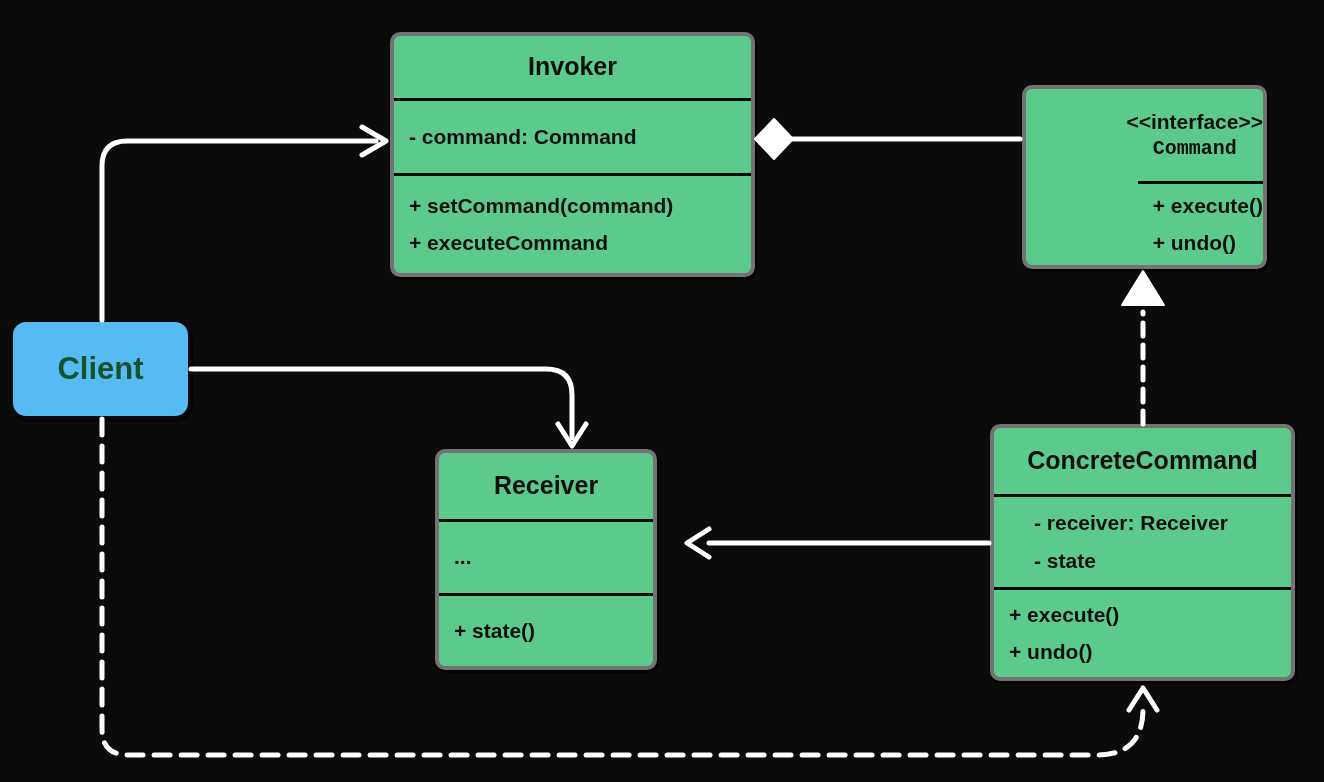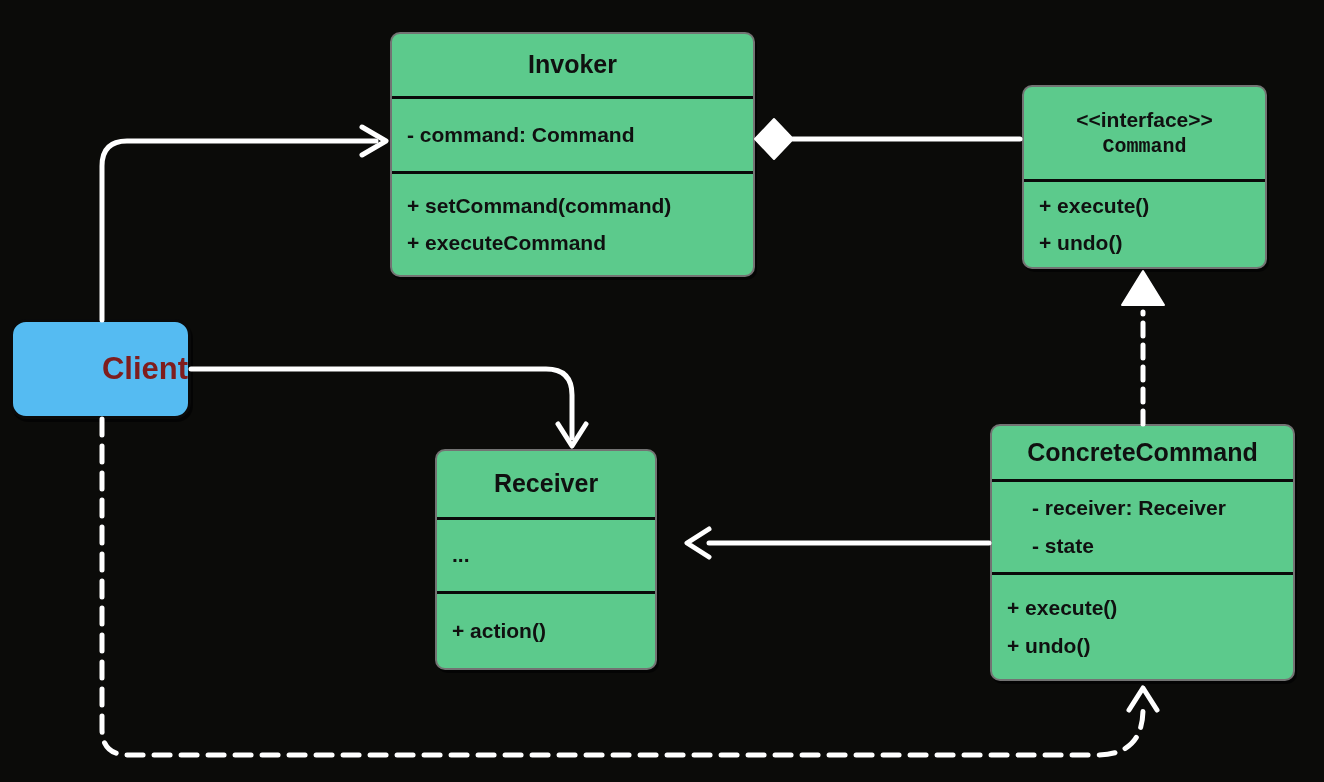--- a/index.html
+++ b/index.html
@@ -3,41 +3,41 @@
 <meta charset="utf-8">
 <style>
   html, body { margin:0; padding:0; background:#0b0b09; }
   #canvas {
     position:relative; width:1324px; height:782px; background:#0b0b09;
     font-family:"Liberation Sans", sans-serif; overflow:hidden;
   }
   
   .uml-class {
     position:absolute; box-sizing:border-box;
-    background:#5cca8c; border:2px solid #737373; border-radius:10px;
+    background:#5cca8c; border:4px solid #737373; border-radius:10px;
     color:#101010; font-weight:700;
     display:flex; flex-direction:column;
     box-shadow:2px 3px 0 rgba(0,0,0,0.55);
   }
   .uml-title {
     display:flex; flex-direction:column; align-items:center; justify-content:center;
     font-size:25px; flex:0 0 auto; text-align:center; line-height:1.25;
   }
   .uml-title .stereotype { font-size:21px; }
   .uml-title .iface-name { font-size:20px;font-family:Liberation Mono, monospace; }
   .uml-section {
     border-top:3px solid #0a0a0a; flex:1 1 auto;
     display:flex; flex-direction:column; justify-content:center;
     padding-left:15px; gap:13px; font-size:21px; line-height:1.15;
   }
   .client-box {
     position:absolute; box-sizing:border-box;
     background:#55bbf2; border:3px solid #0a0a0a; border-radius:16px;
-    color:#7f1d1d; font-weight:700; font-size:31px;
-    display:flex; align-items:center; justify-content:flex-end;
+    color:#14532d; font-weight:700; font-size:31px;
+    display:flex; align-items:center; justify-content:center;
     box-shadow:2px 3px 0 rgba(0,0,0,0.55);
   }
   
   #edges { position:absolute; left:0; top:0; z-index:5; pointer-events:none; }
   .edge { stroke:#ffffff; stroke-width:5; fill:none; stroke-linecap:round; stroke-linejoin:round; }
   .edge.dashed-dep  { stroke-dasharray:16 11; }
   .edge.dashed-real { stroke-dasharray:13 9; }
   .arrowhead { stroke:#ffffff; stroke-width:5; fill:none; stroke-linecap:round; stroke-linejoin:round; }
   .filled-marker { fill:#ffffff; stroke:#ffffff; stroke-width:2; stroke-linejoin:round; }
 </style>
@@ -73,21 +73,21 @@
     </div>
     <div class="uml-section" style="flex:0 0 72px;">
       <div>- command: Command</div>
     </div>
     <div class="uml-section">
       <div>+ setCommand(command)</div>
       <div>+ executeCommand</div>
     </div>
   </div>
 
-  <div class="uml-class" style="left:1022px; top:85px; width:245px; height:184px;">
+  <div class="uml-class" style="left:1022px; top:85px; width:245px; height:184px;align-items:flex-end;">
     <div class="uml-title" style="height:92px;">
       <span class="stereotype">&lt;&lt;interface&gt;&gt;</span>
       <span class="iface-name">Command</span>
     </div>
     <div class="uml-section">
       <div>+ execute()</div>
       <div>+ undo()</div>
     </div>
   </div>
 
@@ -96,26 +96,26 @@
   </div>
 
   <div class="uml-class" style="left:435px; top:449px; width:222px; height:221px;">
     <div class="uml-title" style="height:66px;">
       <span>Receiver</span>
     </div>
     <div class="uml-section" style="flex:0 0 71px;">
       <div>...</div>
     </div>
     <div class="uml-section">
-      <div>+ action()</div>
+      <div>+ state()</div>
     </div>
   </div>
 
   <div class="uml-class" style="left:990px; top:424px; width:305px; height:257px;">
-    <div class="uml-title" style="height:53px;">
+    <div class="uml-title" style="height:66px;">
       <span>ConcreteCommand</span>
     </div>
     <div class="uml-section" style="flex:0 0 90px;padding-left:40px;">
       <div>- receiver: Receiver</div>
       <div>- state</div>
     </div>
     <div class="uml-section">
       <div>+ execute()</div>
       <div>+ undo()</div>
     </div>

